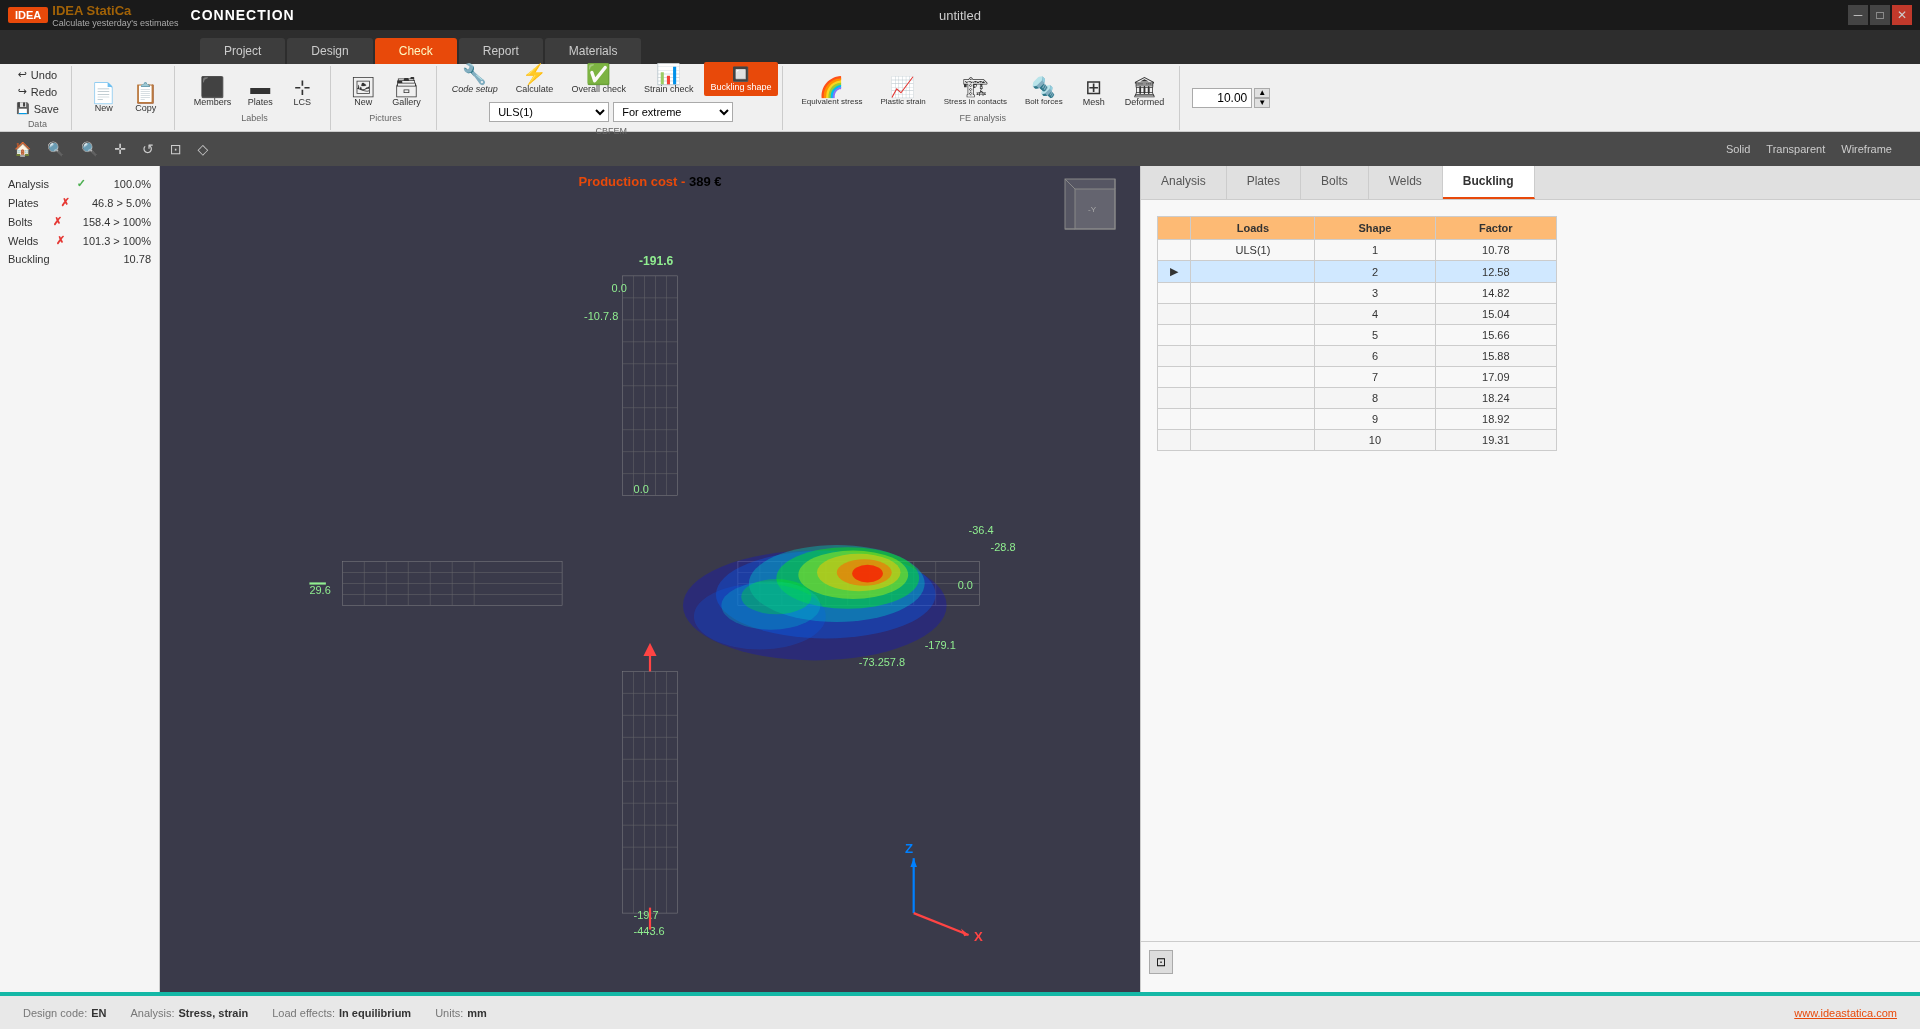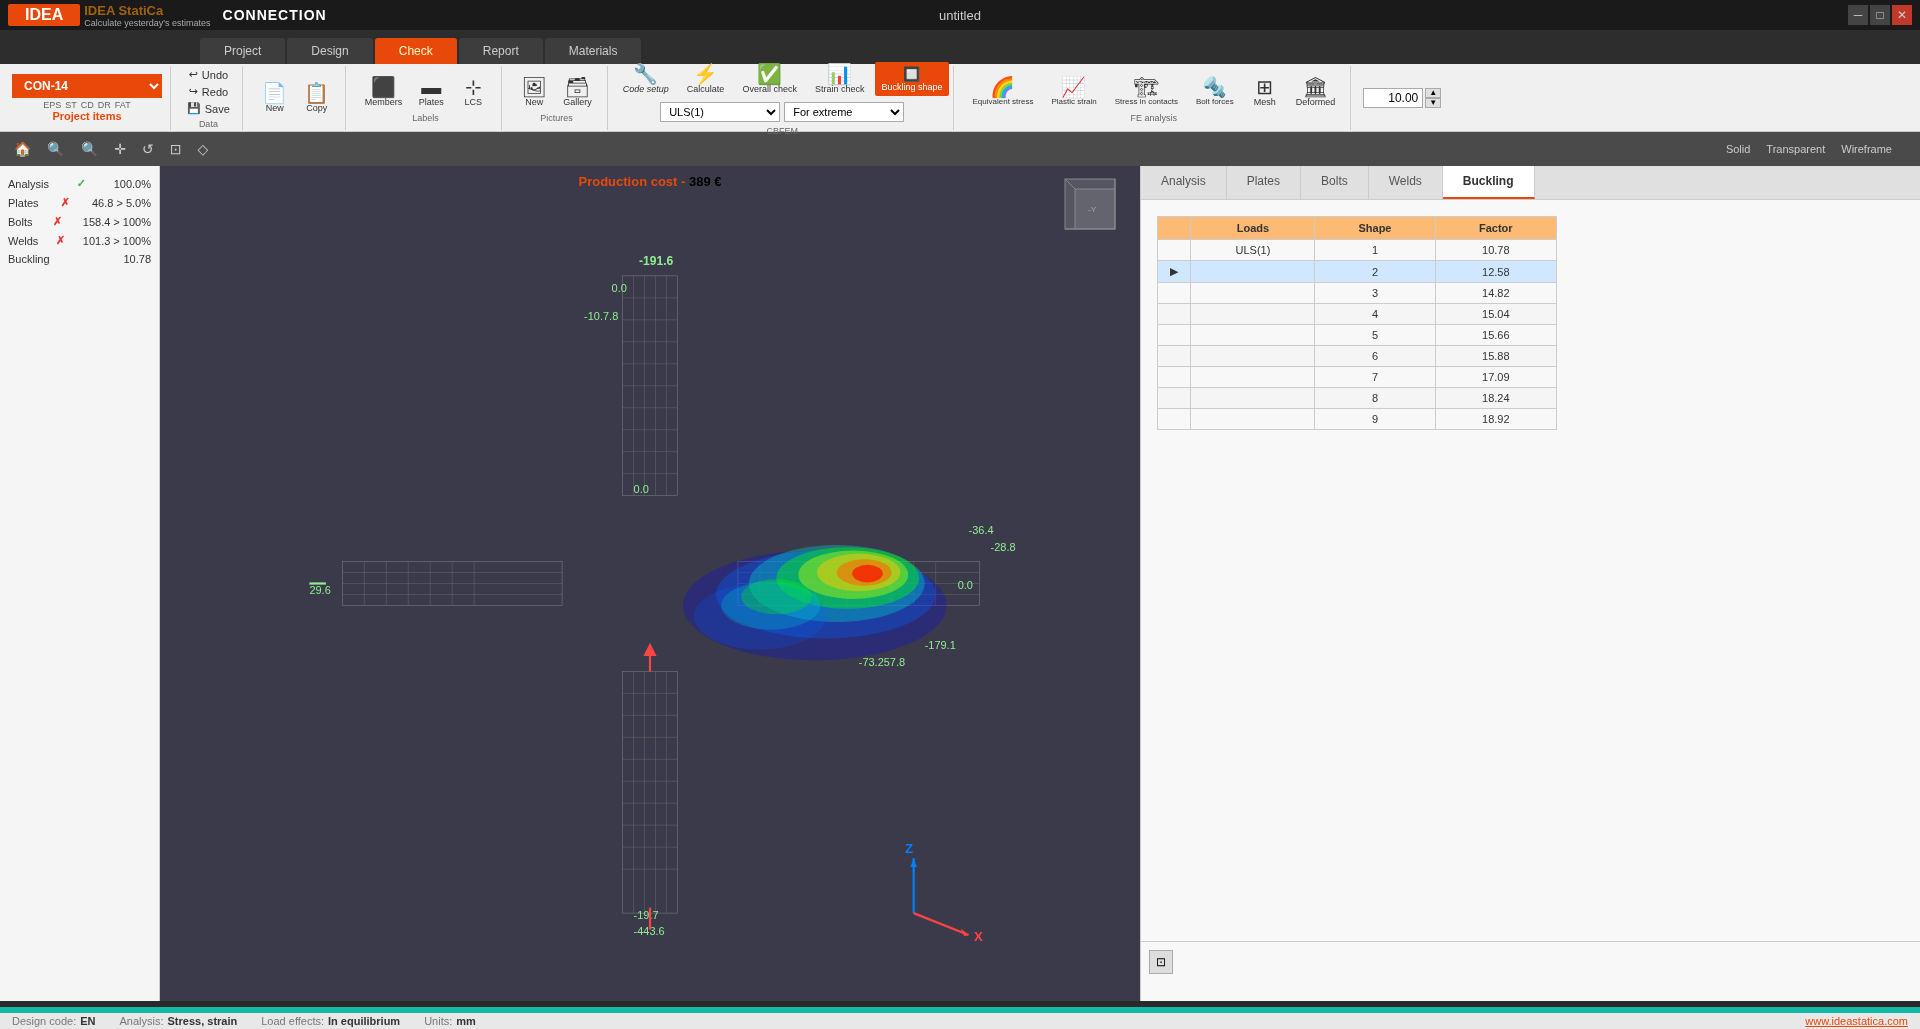--- a/index.html
+++ b/index.html
@@ -10,21 +10,21 @@
       background: #1a1a1a;
       height: 30px;
       display: flex;
       align-items: center;
       justify-content: space-between;
       padding: 0 8px;
       color: #ccc;
     }
     .title-bar-left { display: flex; align-items: center; gap: 8px; }
     .logo-area { display: flex; align-items: center; gap: 4px; }
-    .logo-box { background: #e8490a; color: white; font-weight: bold; font-size: 16px; padding: 2px 17px; border-radius: 2px; }
+    .logo-box { background: #e8490a; color: white; font-weight: bold; font-size: 11px; padding: 2px 7px; border-radius: 2px; }
     .logo-text { color: #a16207; font-size: 13px; font-weight: bold; }
     .subtitle { color: #aaa; font-size: 9px; }
     .app-name { color: white; font-weight: bold; font-size: 14px; letter-spacing: 1px; margin-left: 8px; }
     .title-center { color: #ccc; font-size: 13px; position: absolute; left: 50%; transform: translateX(-50%); }
     .title-buttons { display: flex; gap: 2px; }
     .title-btn { width: 20px; height: 20px; background: #444; border: none; color: #ccc; cursor: pointer; font-size: 12px; display: flex; align-items: center; justify-content: center; }
     .title-btn.close { background: #c0392b; }
 
     
     .nav-tabs {
@@ -314,25 +314,25 @@
       border: 1px solid #ccc;
       padding: 4px 12px;
       font-size: 11px;
       text-align: center;
     }
     .buckling-table tr:nth-child(even) { background: #f5f5f5; }
 
     
     .status-bar {
       background: #e8e8e8;
-      border-top: 6px solid #14b8a6;
-      height: 22px;
-      display: flex;
-      align-items: center;
-      padding: 0 12px;
+      border-top: 4px solid #14b8a6;
+      height: 37px;
+      display: flex;
+      align-items: center;
+      padding: 0 23px;
       font-size: 11px;
       color: #555;
       gap: 24px;
       position: fixed;
       bottom: 0;
       left: 0;
       right: 0;
     }
     .status-item { display: flex; gap: 4px; }
     .status-key { color: #777; }
@@ -380,33 +380,20 @@
 <div class="nav-tabs">
   <div class="nav-tab">Project</div>
   <div class="nav-tab">Design</div>
   <div class="nav-tab active">Check</div>
   <div class="nav-tab">Report</div>
   <div class="nav-tab">Materials</div>
 </div>
 
 <div class="toolbar">
 
-  <div class="toolbar-group">
-    <select class="con-selector">
-      <option>CON-14</option>
-    </select>
-    <div class="eps-labels">
-      <span>EPS</span>
-      <span>ST</span>
-      <span>CD</span>
-      <span>DR</span>
-      <span>FAT</span>
-    </div>
-    <span class="project-items-label">Project items</span>
-  </div>
 
   <div class="toolbar-group">
     <div class="toolbar-group-row">
       <button class="tb-btn-small">↩ <span>Undo</span></button>
     </div>
     <div class="toolbar-group-row">
       <button class="tb-btn-small">↪ <span>Redo</span></button>
     </div>
     <div class="toolbar-group-row">
       <button class="tb-btn-small">💾 <span>Save</span></button>
@@ -776,20 +763,26 @@
       <td></td>
       <td>8</td>
       <td>18.24</td>
     </tr>
             <tr>
       <td style="text-align:center;"></td>
       <td></td>
       <td>9</td>
       <td>18.92</td>
     </tr>
+            <tr>
+      <td style="text-align:center;"></td>
+      <td></td>
+      <td>10</td>
+      <td>19.31</td>
+    </tr>
           </tbody>
       </table>
     </div>
 
     <div style="position:relative; height:60px; border-top:1px solid #ccc;">
       <button class="right-bottom-expand">⊡</button>
     </div>
   </div>
 </div>
 

